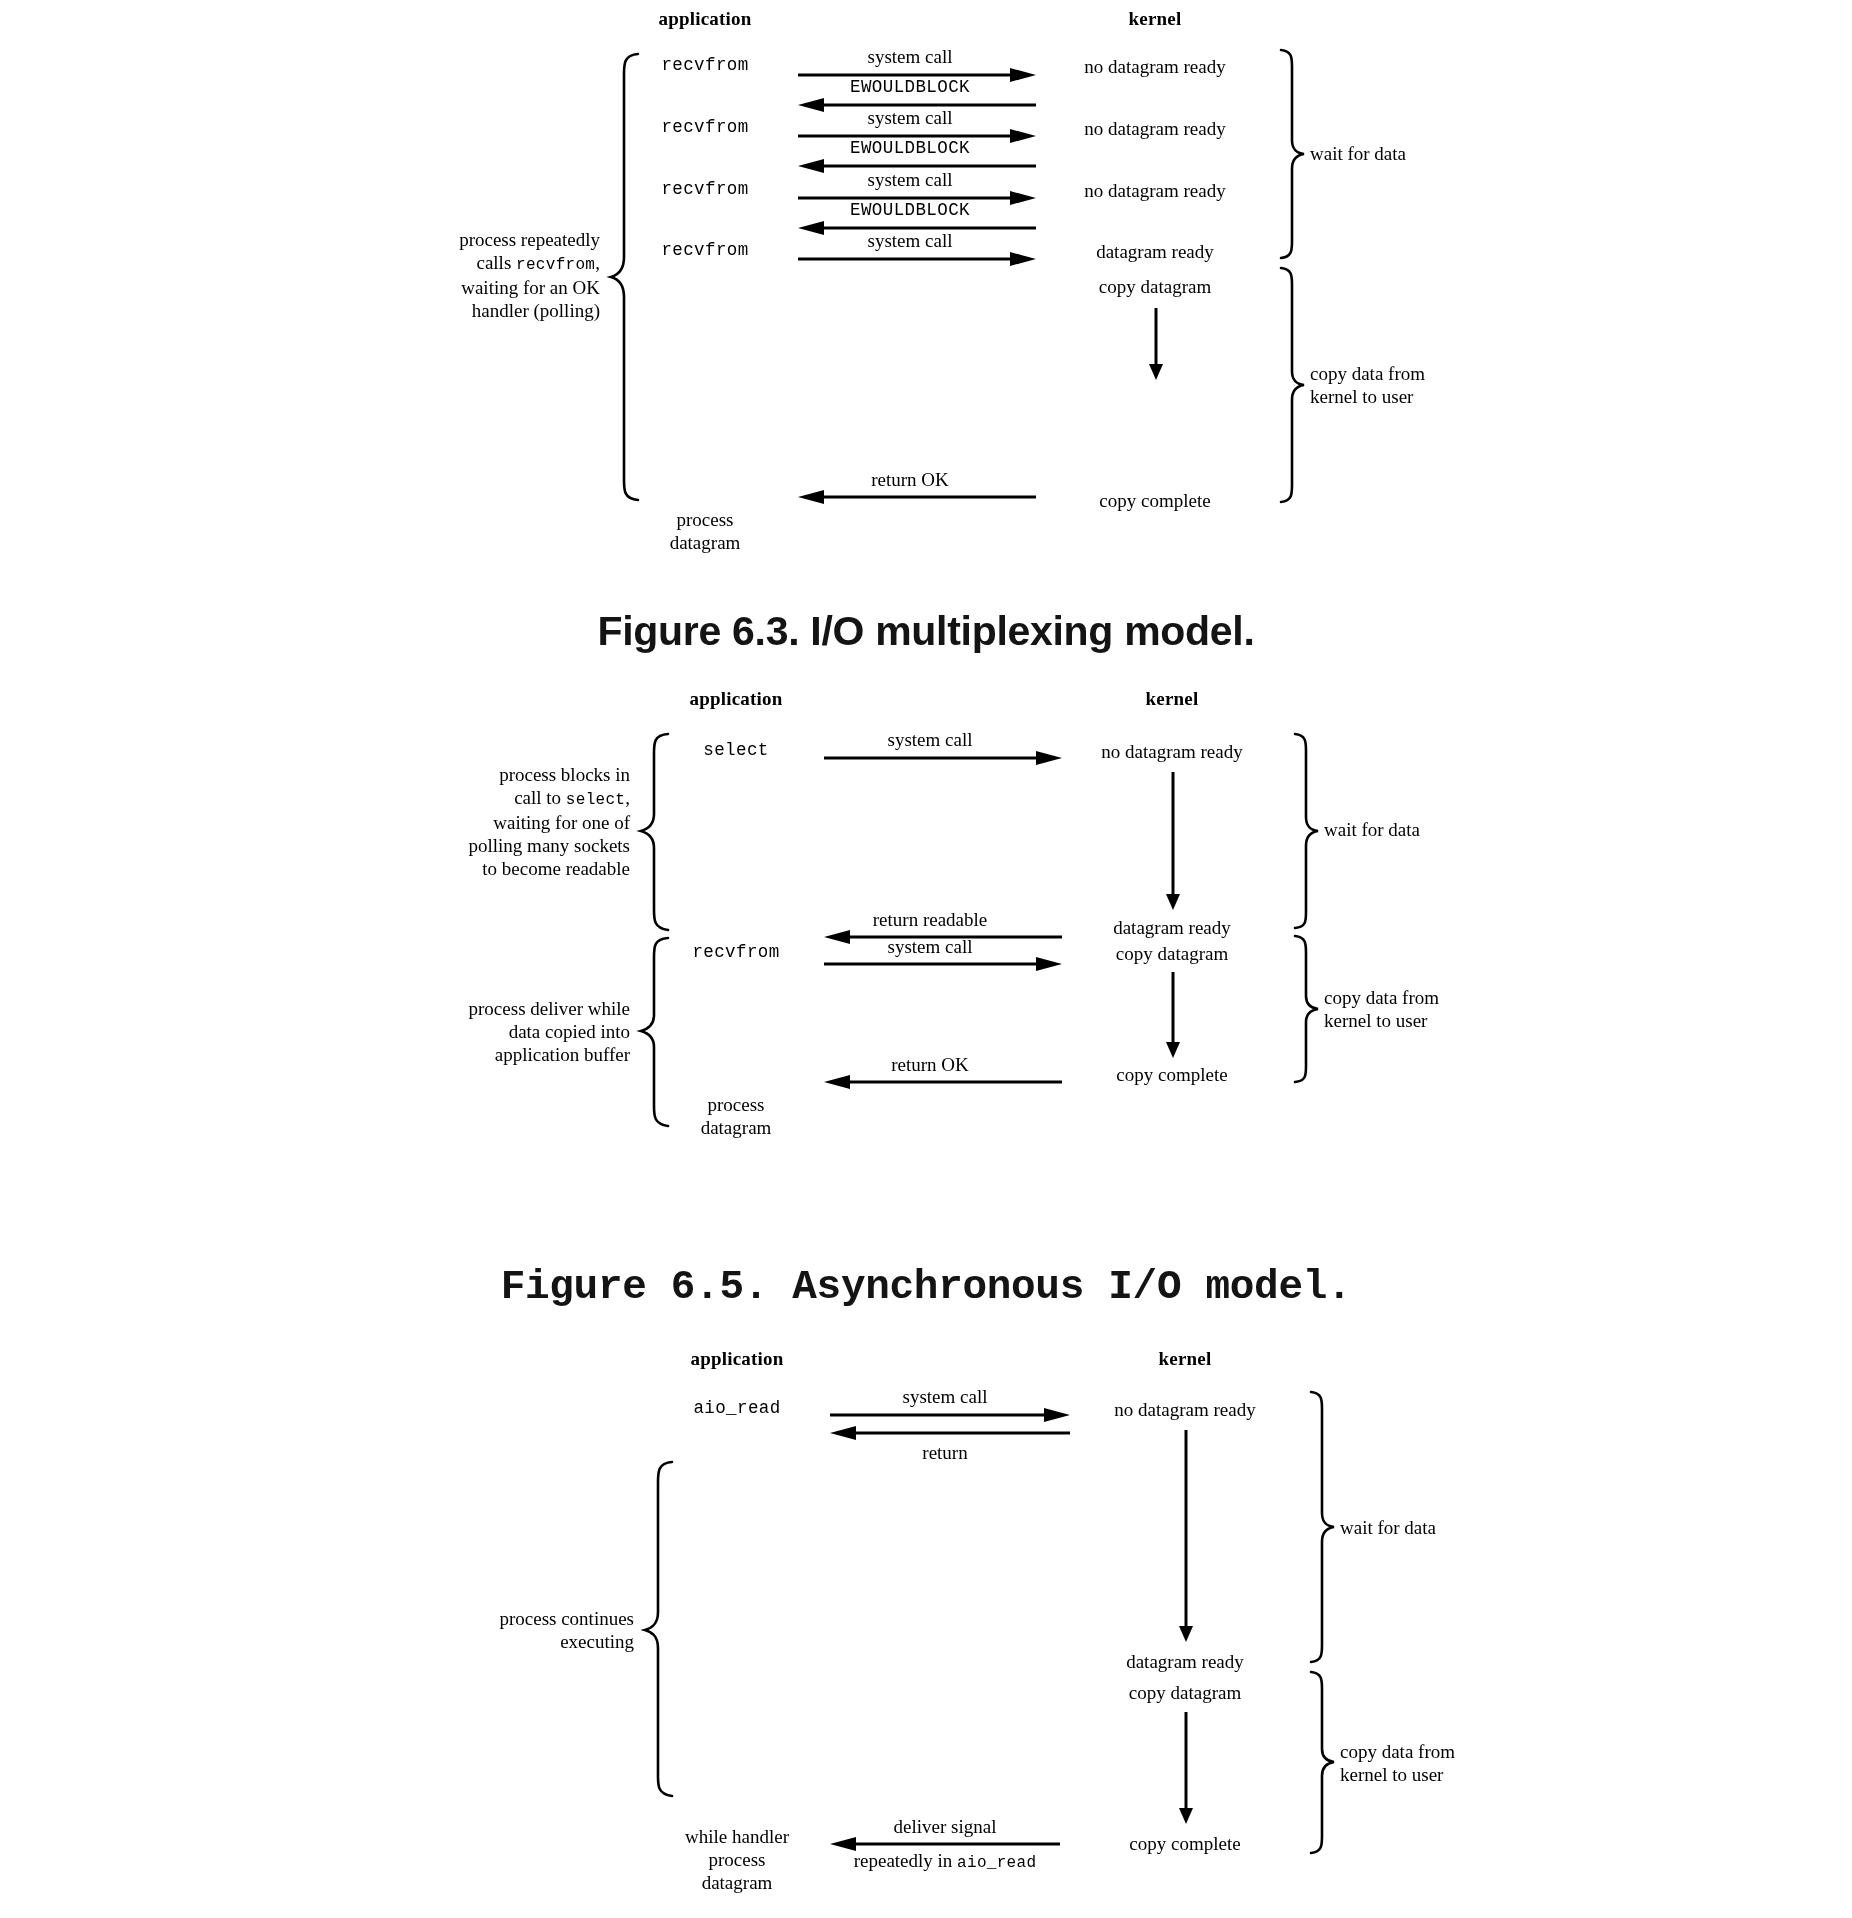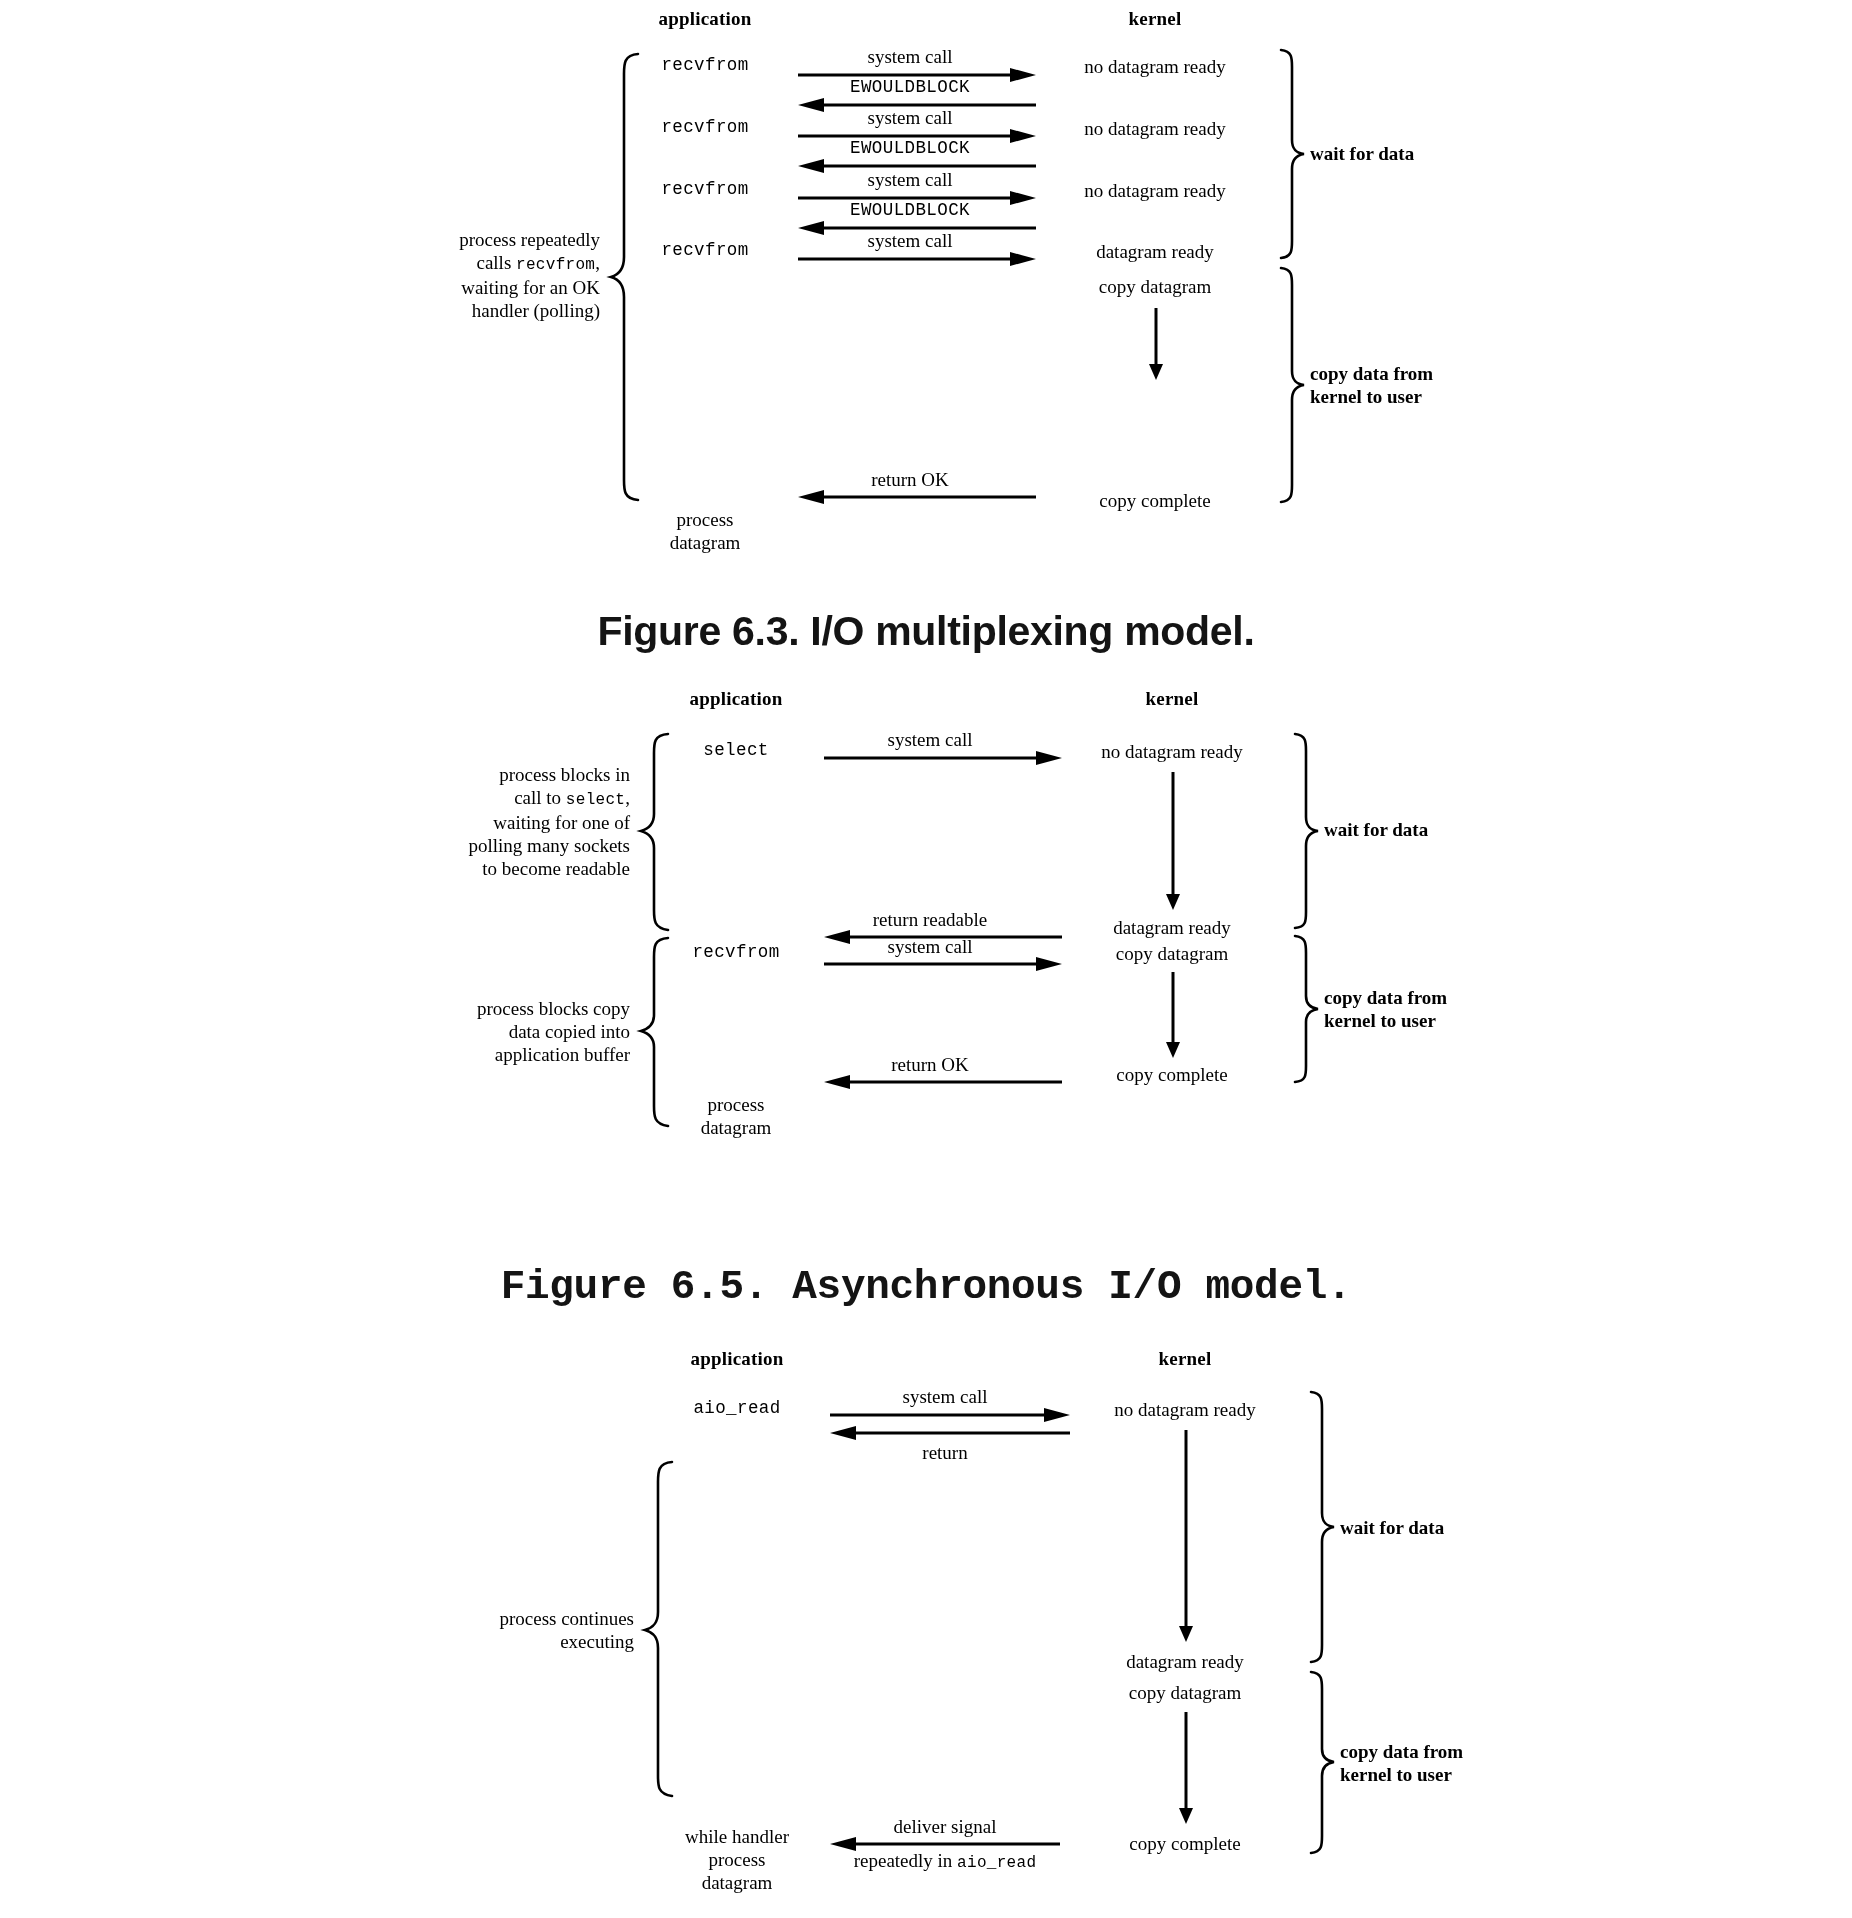--- a/index.html
+++ b/index.html
@@ -51,21 +51,21 @@
   .lbl {
     position: absolute;
     font-family: "Liberation Serif", "DejaVu Serif", serif;
     font-size: 19px;
     white-space: nowrap;
     line-height: 1.22;
   }
   .lbl.center { transform: translateX(-50%); text-align: center; }
   .lbl.right  { transform: translateX(-100%); text-align: right; }
   .lbl.rmid-y { transform: translate(-100%, -50%); }
-  .lbl.lmid-y { transform: translateY(-50%); font-weight: bold; }
+  .lbl.lmid-y { transform: translateY(-50%); }
 
   .mono {
     font-family: "Liberation Mono", "DejaVu Sans Mono", monospace;
     font-size: 17.5px;
     letter-spacing: 0.4px;
   }
   .mono-inline {
     font-family: "Liberation Mono", "DejaVu Sans Mono", monospace;
     font-size: 16px;
     letter-spacing: 0.3px;
@@ -261,21 +261,21 @@
         <div>polling many sockets</div>
         <div>to become readable</div>
       </div>
 
       <div class="brace" style="left:638px;top:256px;">
         <svg width="36" height="192" viewBox="0 0 36 192" aria-hidden="true">
           <path d="M30 2 C16 3 16 11 16 21 L16 79 C16 89 10 93 3 95 C10 97 16 101 16 111 L16 170 C16 180 16 188 30 190" fill="none" stroke="#000" stroke-width="2.6" stroke-linecap="round"></path>
         </svg>
       </div>
       <div class="lbl right rmid-y" style="left:630px;top:352px;text-align:right;">
-        <div>process blocks copy</div>
+        <div>process deliver while</div>
         <div>data copied into</div>
         <div>application buffer</div>
       </div>
 
       <div class="lbl mono center" style="left:736px;top:60px;">select</div>
       <div class="lbl mono center" style="left:736px;top:262px;">recvfrom</div>
 
       <div class="lbl center" style="left:930px;top:48px;">system call</div>
       <div class="arrow" style="left:824px;top:71px;">
         <svg width="238" height="14" viewBox="0 0 238 14">

